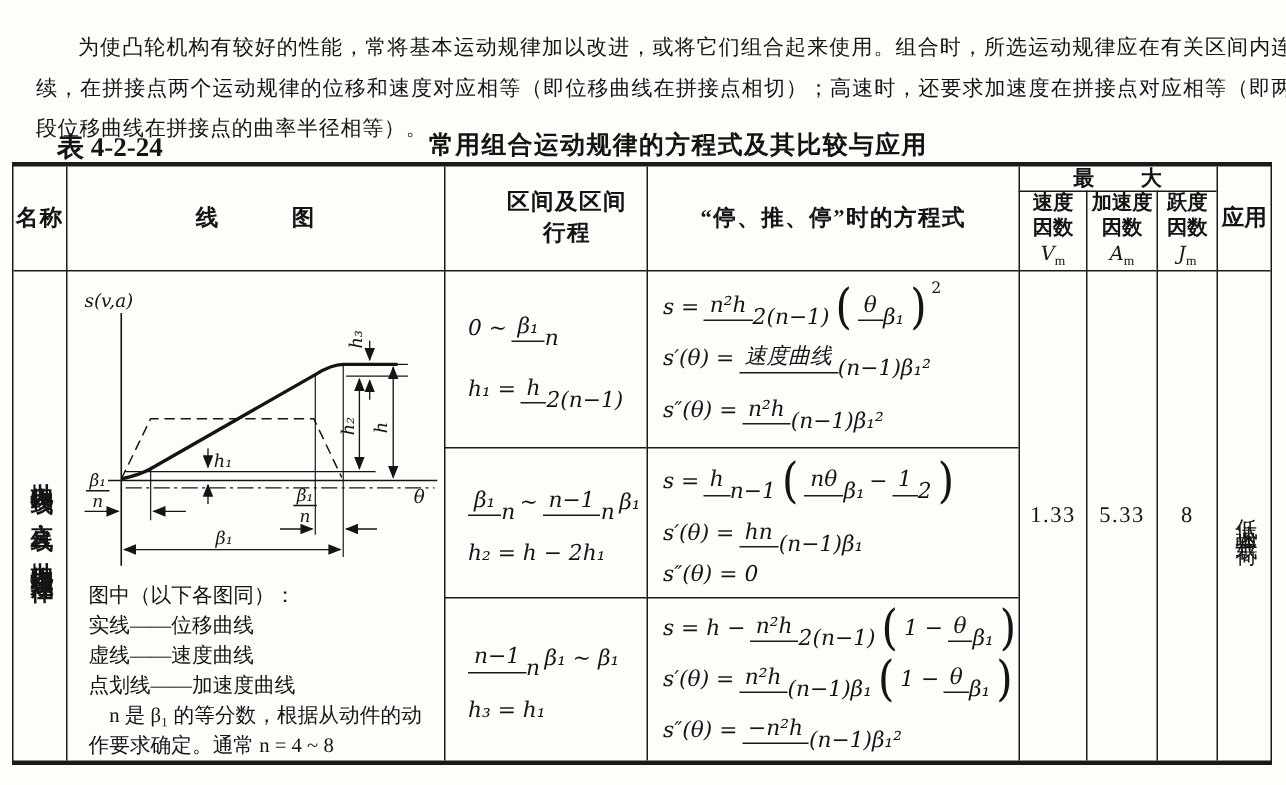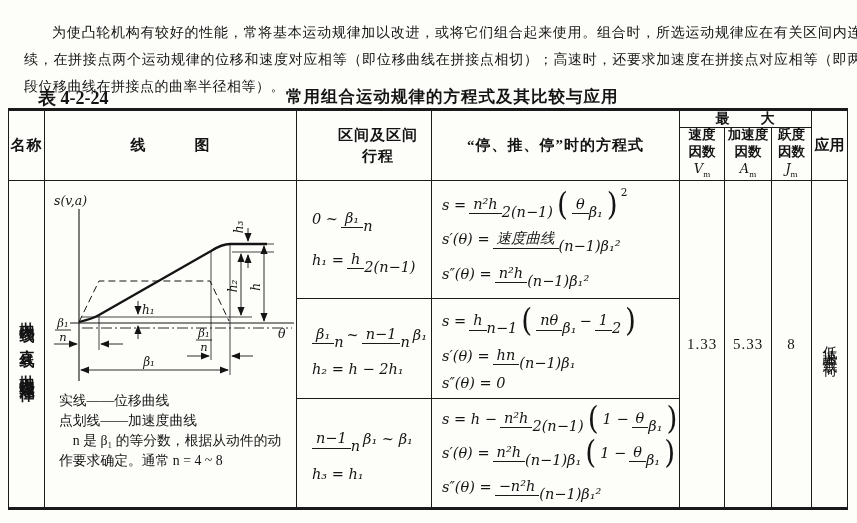--- a/index.html
+++ b/index.html
@@ -163,21 +163,23 @@
         <line x1="150" y1="151" x2="166" y2="151" stroke="#141414" stroke-width="0.9"></line>
         <text x="158" y="162" text-anchor="middle" font-size="11.5">n</text>
       </g>
       <line x1="141" y1="167" x2="163" y2="167" stroke="#141414" stroke-width="0.9" marker-end="url(#arr)"></line>
       <line x1="207" y1="167" x2="186" y2="167" stroke="#141414" stroke-width="0.9" marker-end="url(#arr)"></line>
 
       <line x1="35" y1="181" x2="182" y2="181" stroke="#141414" stroke-width="0.9" marker-start="url(#arr)" marker-end="url(#arr)"></line>
       <text x="103" y="177" text-anchor="middle" font-size="12">β₁</text>
     </svg>
     <div class="legend">
+      <div>图中（以下各图同）：</div>
       <div>实线——位移曲线</div>
+      <div>虚线——速度曲线</div>
       <div>点划线——加速度曲线</div>
       <div class="ind">n 是 β₁ 的等分数，根据从动件的动</div>
       <div>作要求确定。通常 n = 4 ~ 8</div>
     </div>
   </div>
 
   <div class="c bl bt stack int" style="grid-area:3/3/4/4;">
     <div class="math">
         <span class="mt">0 ~</span>
         <span class="frac">

